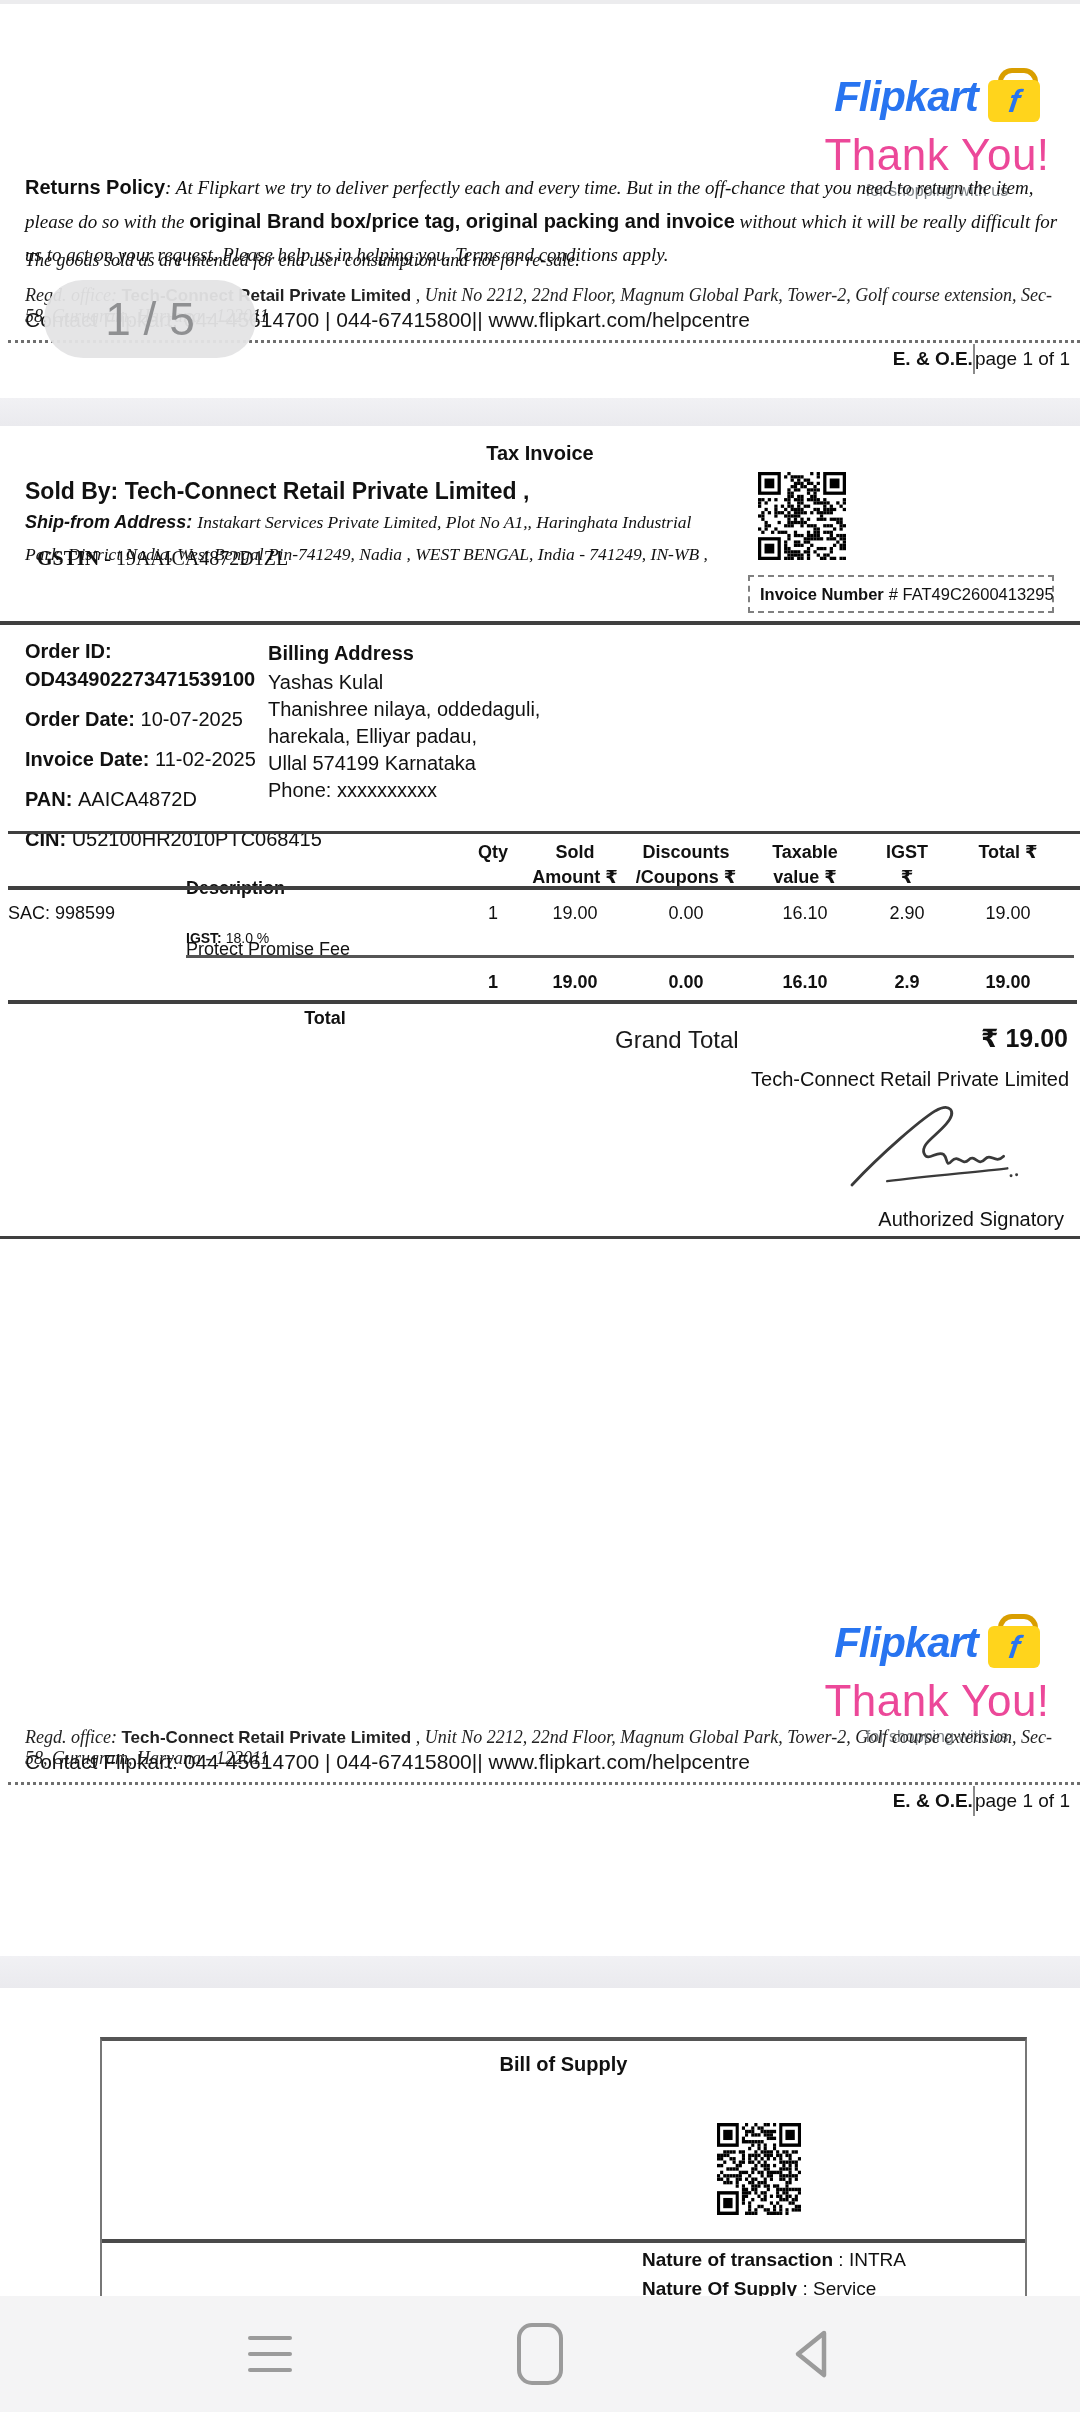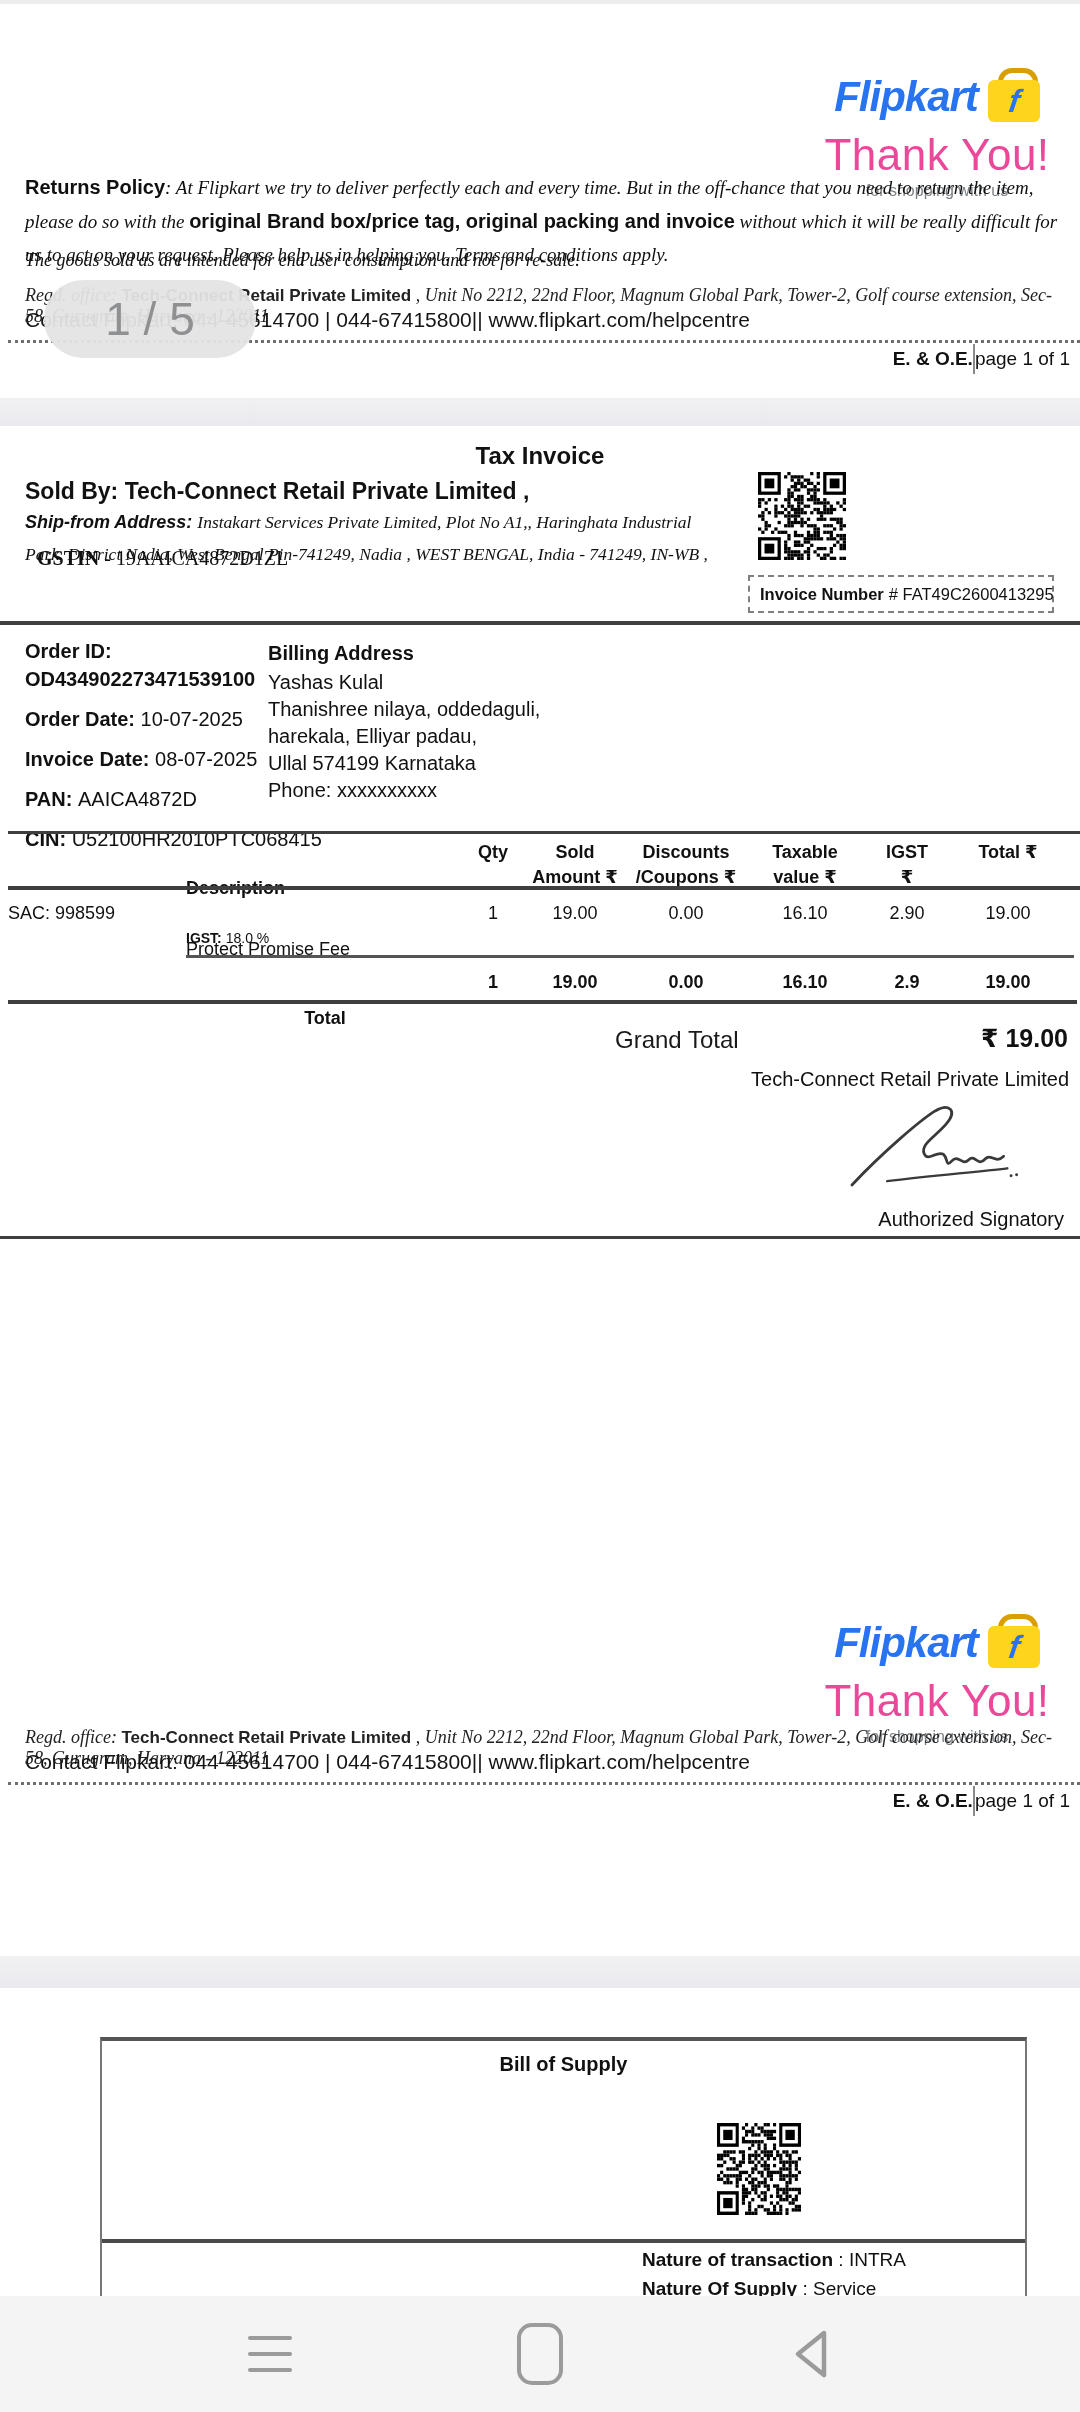--- a/index.html
+++ b/index.html
@@ -34,21 +34,21 @@
   .sans-bold{font-family:"Liberation Sans","DejaVu Sans",sans-serif;font-style:normal;font-weight:bold;font-size:20px;}
   .goods{position:absolute;left:25px;top:250px;font-family:"Liberation Serif","DejaVu Serif",serif;
          font-style:italic;font-size:18px;}
   .page-pill{position:absolute;left:44px;top:280px;width:212px;height:78px;border-radius:42px;
              background:rgba(228,228,229,0.95);display:flex;align-items:center;justify-content:center;
              font-size:46px;color:#8f9092;z-index:6;}
 
   .band{position:absolute;left:0;width:1080px;background:linear-gradient(#f1f1f4,#eaeaee);}
 
   
-  .inv-title{position:absolute;left:0;width:1080px;text-align:center;font-weight:bold;font-size:24px;}
+  .inv-title{position:absolute;left:0;width:1080px;text-align:center;font-weight:bold;font-size:20px;}
   .soldby{position:absolute;left:25px;font-size:23px;font-weight:bold;}
   .shipfrom{position:absolute;left:25px;width:690px;font-size:17.5px;line-height:1.8;
             font-family:"Liberation Serif","DejaVu Serif",serif;font-style:italic;}
   .shipfrom .lbl{font-family:"Liberation Sans","DejaVu Sans",sans-serif;font-weight:bold;font-size:18px;}
   .gstin{position:absolute;left:37px;font-size:20px;font-family:Liberation Serif, serif;}
   .gstin b{font-weight:bold;}
   .qr{position:absolute;}
   .invnum-box{position:absolute;left:748px;top:575px;width:292px;height:34px;border:2px dashed #808080;
               display:flex;align-items:center;padding-left:10px;font-size:16.5px;white-space:nowrap;}
   .invnum-box b{font-weight:bold;margin-right:5px;}
@@ -428,21 +428,21 @@
       <b>Invoice Number</b>
       <span># FAT49C2600413295</span>
     </div>
 
     <div class="hr" style="top:621px;height:4px;"></div>
 
     <div class="order-col">
       <div class="row" style="margin-bottom:2px;"><b>Order ID:</b></div>
       <div class="row"><b>OD434902273471539100</b></div>
       <div class="row"><b>Order Date: </b><span>10-07-2025</span></div>
-      <div class="row"><b>Invoice Date: </b><span>08-07-2025</span></div>
+      <div class="row"><b>Invoice Date: </b><span>11-02-2025</span></div>
       <div class="row"><b>PAN: </b><span>AAICA4872D</span></div>
       <div class="row"><b>CIN: </b><span>U52100HR2010PTC068415</span></div>
     </div>
 
     <div class="billing-col">
       <div class="head">Billing Address</div>
       <div>Yashas Kulal</div>
       <div>Thanishree nilaya, oddedaguli,</div>
       <div>harekala, Elliyar padau,</div>
       <div>Ullal 574199 Karnataka</div>

